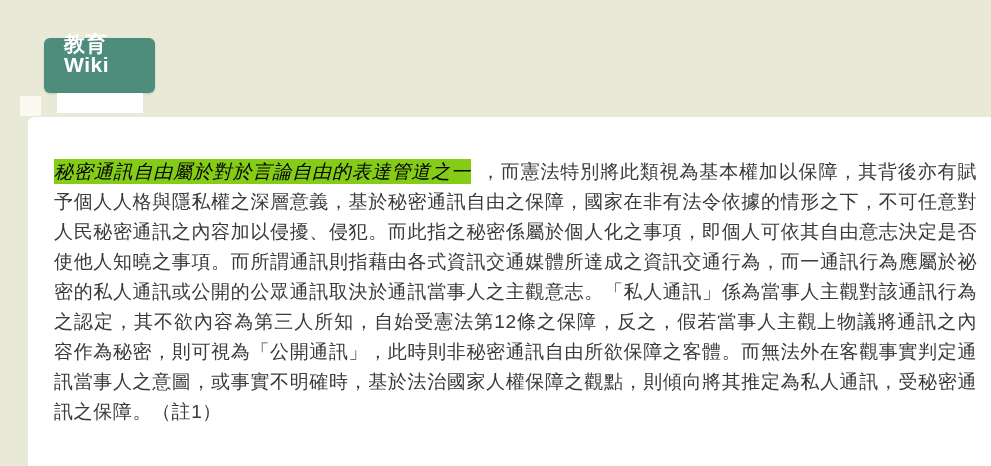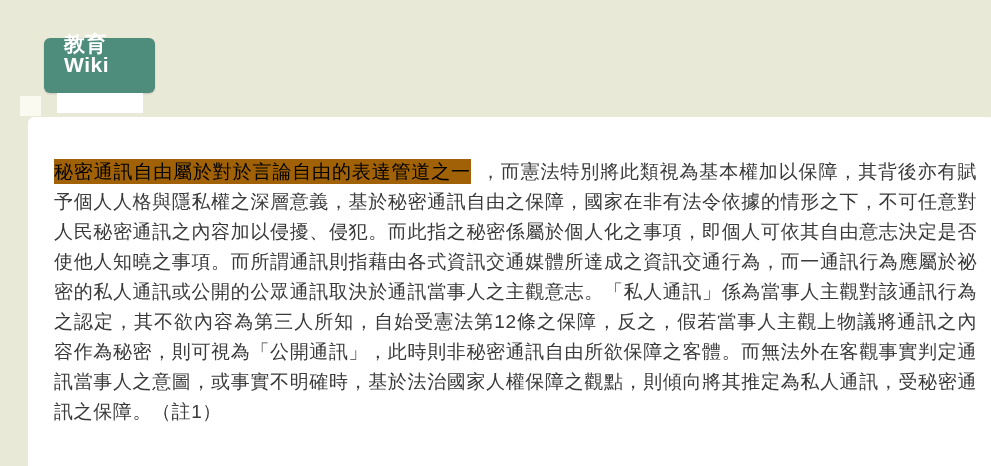--- a/index.html
+++ b/index.html
@@ -50,22 +50,23 @@
     letter-spacing: 1px;
     margin-bottom: 24px;
   }
 
   .article-body {
     font-size: 19px; line-height: 30px; color: #3a3a3a;
     letter-spacing: 0.6px;
     text-align: justify;
   }
   .hl {
-    background: #a16207;
+    background: #84cc16;
     padding: 2px 0;
+    font-style: italic;
   }
 </style>
 </head>
 <body>
 
 <div class="page">
 
   <div class="logo-badge">
     <span class="logo-text">教育Wiki</span>
     <span class="logo-underline"></span>

